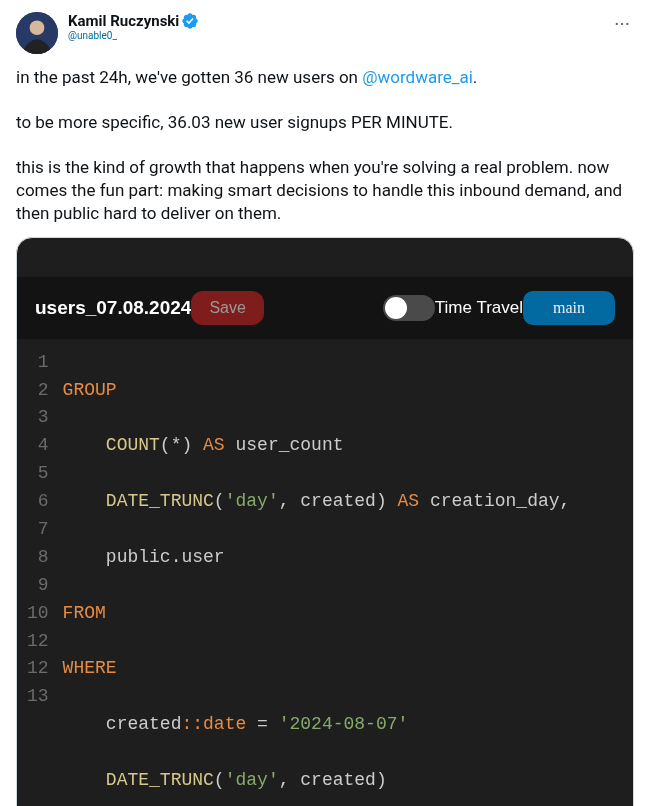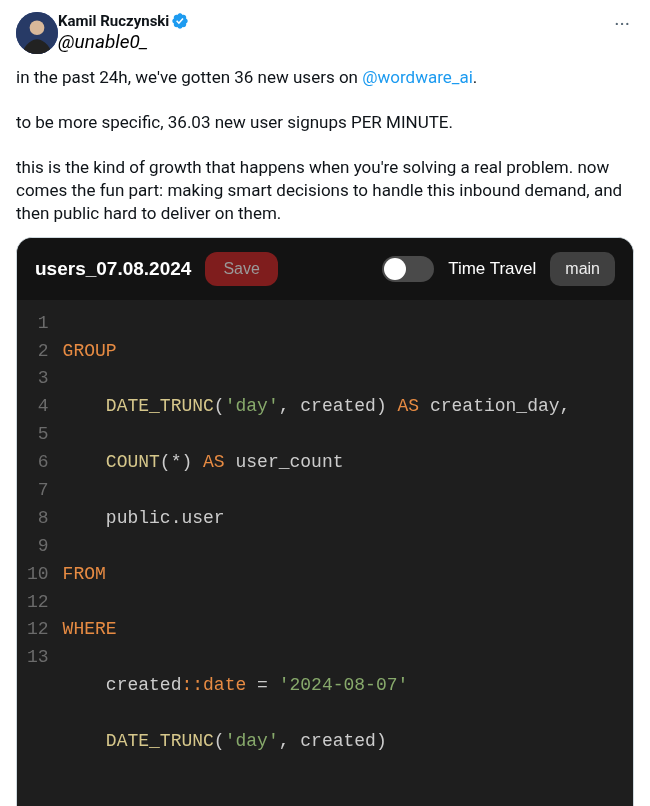--- a/index.html
+++ b/index.html
@@ -3,66 +3,66 @@
 <meta charset="utf-8">
 <style>
   * { box-sizing: border-box; margin: 0; padding: 0; }
   body {
     font-family: -apple-system, BlinkMacSystemFont, "Segoe UI", Roboto, Helvetica, Arial, sans-serif;
     background: #fff;
     color: #0f1419;
     width: 650px;
     padding: 12px 16px;
   }
-  .tweet-header { display: flex; align-items: flex-start; gap: 0; margin-bottom: 12px; }
+  .tweet-header { display: flex; align-items: flex-start; gap: 10px; margin-bottom: 12px; }
   .avatar {
     width: 42px; height: 42px; border-radius: 50%;
     background: linear-gradient(135deg,#2a3b6b,#3a5dbb);
     display:flex;align-items:center;justify-content:center;
     overflow:hidden;
   }
   .avatar svg { width:100%; height:100%; }
   .user-col { flex:1; }
   .display-name { font-weight:700; font-size:15px; display:flex; align-items:center; gap:2px;}
-  .handle { color:#000000; font-size:19px;font-style:italic; }
+  .handle { color:#0369a1; font-size:10px; }
   .more { color:#536471; font-size:20px; padding:0 4px; cursor:pointer;}
   .verified { display:inline-flex; }
   .verified svg { width:18px; height:18px; fill:#1d9bf0; }
 
   .tweet-body { font-size:17px; line-height:1.35; color:#0f1419; margin-bottom:12px;}
   .tweet-body p { margin-bottom: 22px; }
   .tweet-body p:last-child { margin-bottom: 8px; }
   .mention { color:#1d9bf0; }
 
   .media {
     border:1px solid #cfd9de; border-radius:16px; overflow:hidden;
     background:#1e1e1e; color:#ccc;
     font-family: "SFMono-Regular", Consolas, "Liberation Mono", Menlo, monospace;
   }
   .media-header {
     background:#131313; padding:14px 18px;
-    display:flex; align-items:center; gap:14px;
+    display:flex; align-items:center; margin-top:39px;
   }
   .media-title { color:#fff; font-size:19px; font-weight:600; flex:0 0 auto; font-family:-apple-system,sans-serif;}
   .save-btn {
     background:#7f1d1d; color:#9a9a9a; border:none; border-radius:12px;
     padding:8px 18px; font-size:16px; font-family:-apple-system,sans-serif;
   }
   .spacer { flex:1; }
   .toggle {
     width:52px; height:26px; background:#4a4a4a; border-radius:14px; position:relative;
   }
   .toggle::after {
     content:""; position:absolute; left:2px; top:2px; width:22px; height:22px;
     background:#fff; border-radius:50%;
   }
   .tt-label { color:#fff; font-size:17px; font-family:-apple-system,sans-serif; font-weight:500;}
   .branch-btn {
-    background:#404040; color:#eee; border:none; border-radius:10px;
-    padding:8px 15px; font-size:16px; font-family:Liberation Sans, sans-serif;
+    background:#0369a1; color:#eee; border:none; border-radius:10px;
+    padding:8px 30px; font-size:16px; font-family:Liberation Serif, serif;
   }
 
   .code-block { display:flex; padding:10px 0 6px 0; font-size:18px; line-height:1.55;}
   .gutter { text-align:right; color:#6b6b6b; padding:0 14px 0 10px; user-select:none;}
   .gutter div { }
   .code { flex:1; white-space:pre; }
   .code .line { min-height:1.55em; }
   .kw   { color:#e78b43; }   
   .func { color:#d6c78b; }   
   .str  { color:#87a96b; }   
@@ -122,22 +122,22 @@
       <div>7</div>
       <div>8</div>
       <div>9</div>
       <div>10</div>
       <div>12</div>
       <div>12</div>
       <div>13</div>
     </div>
     <div class="code">
 <div class="line"><span class="kw">GROUP</span></div>
+<div class="line">    <span class="func">COUNT</span><span class="op">(*) </span><span class="kw">AS</span><span class="id"> user_count</span></div>
 <div class="line">    <span class="func">DATE_TRUNC</span><span class="op">(</span><span class="str">'day'</span><span class="op">, created) </span><span class="kw">AS</span><span class="id"> creation_day,</span></div>
-<div class="line">    <span class="func">COUNT</span><span class="op">(*) </span><span class="kw">AS</span><span class="id"> user_count</span></div>
 <div class="line">    <span class="id">public.user</span></div>
 <div class="line"><span class="kw">FROM</span></div>
 <div class="line"><span class="kw">WHERE</span></div>
 <div class="line">    <span class="id">created</span><span class="kw">::date</span><span class="op"> = </span><span class="str">'2024-08-07'</span></div>
 <div class="line">    <span class="func">DATE_TRUNC</span><span class="op">(</span><span class="str">'day'</span><span class="op">, created)</span></div>
 
 
 
 
     </div>

